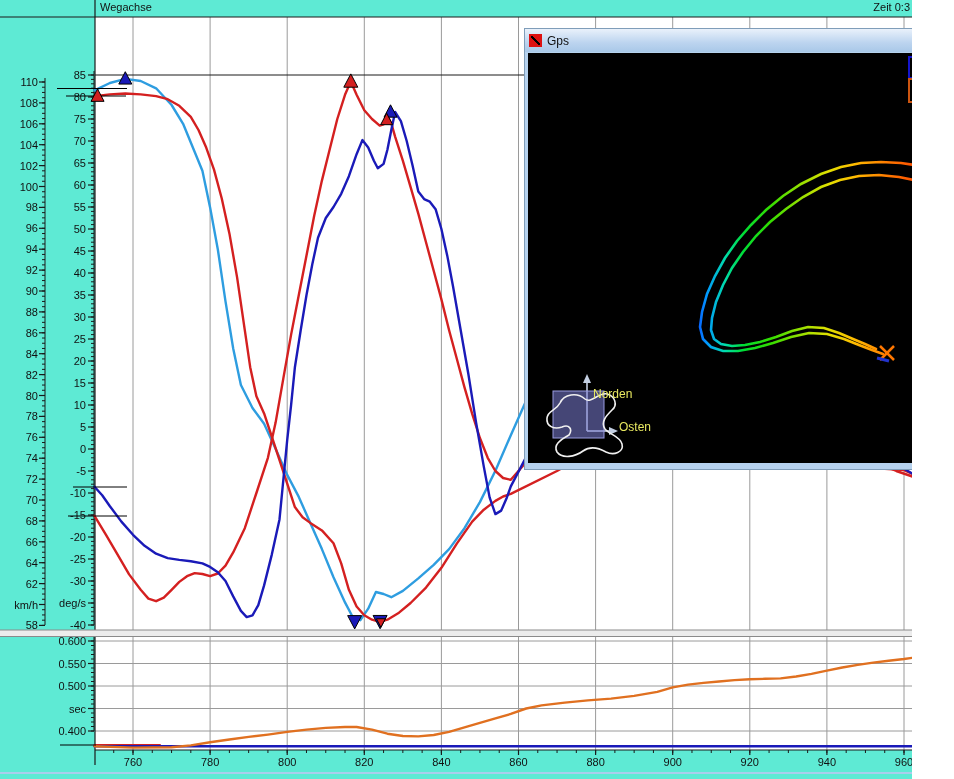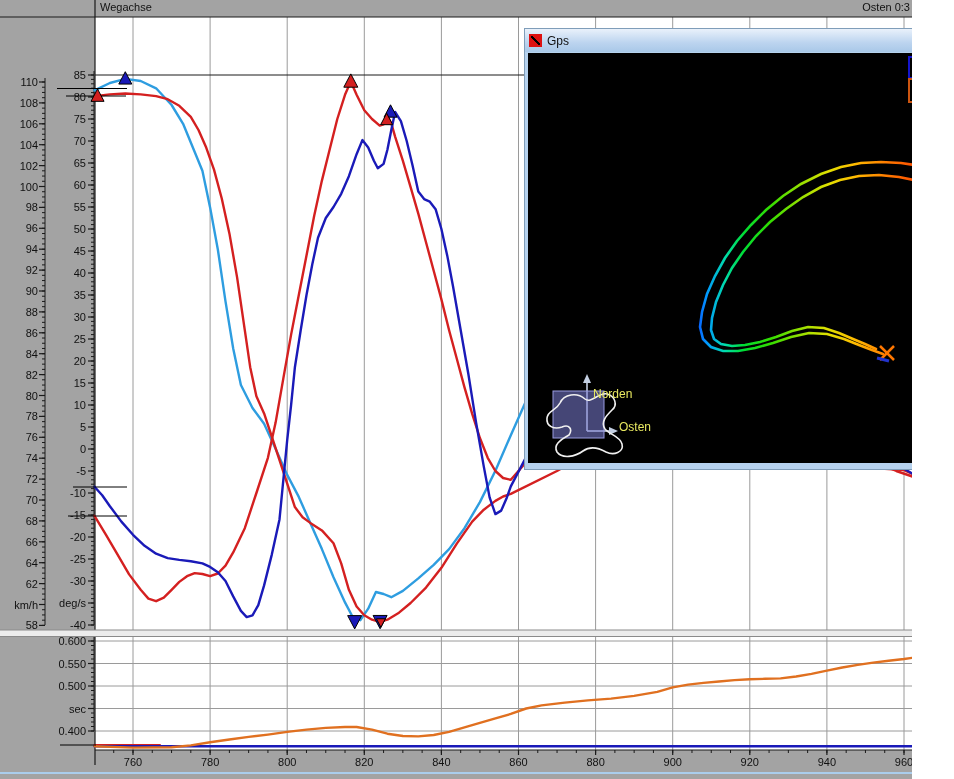--- a/index.html
+++ b/index.html
@@ -1,16 +1,16 @@
 <!DOCTYPE html>
 <html><head>
 <meta charset="utf-8">
 <style>
   html,body{margin:0;padding:0;}
-  .screen{position:relative;width:912px;height:779px;background:#a3a3a3;overflow:hidden;
+  .screen{position:relative;width:912px;height:779px;background:#5eead4;overflow:hidden;
           font-family:"Liberation Sans",sans-serif;color:#111;}
   .hdr-label{position:absolute;top:1px;font-size:11px;white-space:nowrap;}
   #hdr-left{left:100px;}
   #hdr-right{right:2px;}
   #chart-svg{position:absolute;left:0;top:0;}
   
   .gps-win{position:absolute;left:524px;top:28px;width:434px;height:442px;
            background:#b6d2ee;border:1px solid #7f9db9;box-sizing:border-box;z-index:5;}
   .gps-title{height:23px;display:flex;align-items:center;gap:5px;padding:0 4px;
              background:linear-gradient(#e9f1fb,#bcd4ef 60%,#a9c8e8);font-size:12px;}
@@ -19,21 +19,21 @@
                    background:
                      linear-gradient(45deg,transparent 40%,#000 40%,#000 60%,transparent 60%);}
   .gps-client{position:absolute;left:3px;top:24px;width:428px;height:410px;background:#000;overflow:hidden;}
 </style>
 </head>
 <body>
 
 <div class="screen">
 
   <span class="hdr-label" id="hdr-left">Wegachse</span>
-  <span class="hdr-label" id="hdr-right">Osten 0:3</span>
+  <span class="hdr-label" id="hdr-right">Zeit 0:3</span>
 
   <svg id="chart-svg" width="954" height="779">
       <rect x="95" y="17" width="859" height="613" fill="#ffffff"></rect>
       <rect x="95" y="637" width="859" height="113" fill="#ffffff"></rect>
       <line x1="133" y1="17" x2="133" y2="630" stroke="#9a9a9a" stroke-width="1"></line>
       <line x1="210.1" y1="17" x2="210.1" y2="630" stroke="#9a9a9a" stroke-width="1"></line>
       <line x1="287.2" y1="17" x2="287.2" y2="630" stroke="#9a9a9a" stroke-width="1"></line>
       <line x1="364.3" y1="17" x2="364.3" y2="630" stroke="#9a9a9a" stroke-width="1"></line>
       <line x1="441.4" y1="17" x2="441.4" y2="630" stroke="#9a9a9a" stroke-width="1"></line>
       <line x1="518.5" y1="17" x2="518.5" y2="630" stroke="#9a9a9a" stroke-width="1"></line>

